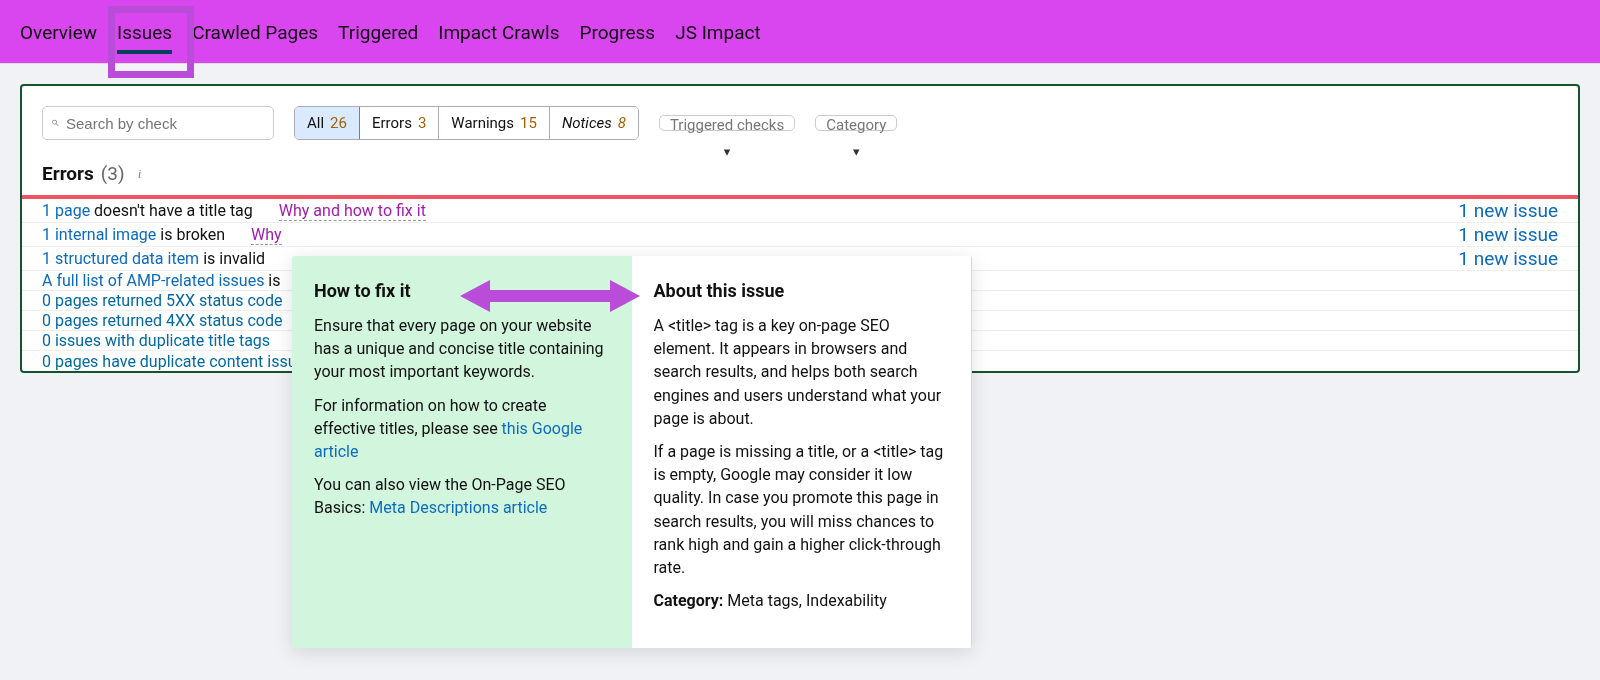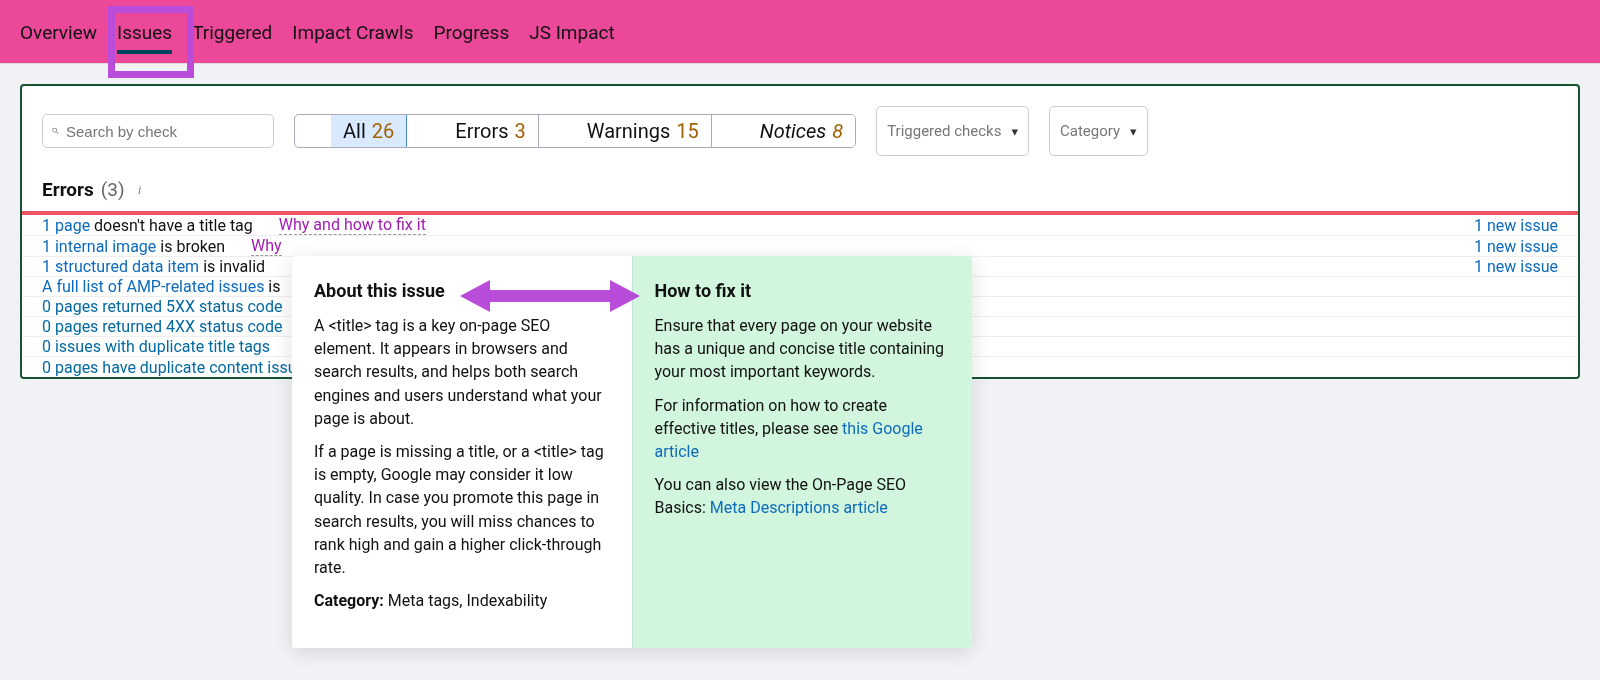--- a/index.html
+++ b/index.html
@@ -11,21 +11,21 @@
     width: 1600px;
     height: 680px;
   }
   
   .topnav {
     display: flex;
     align-items: center;
     padding: 16px 20px 0 20px;
     gap: 20px;
     border-bottom: 1px solid #ddd;
-    background: #ec4899;
+    background: #d946ef;
     height: 64px;
   }
   .topnav a {
     text-decoration: none;
     color: #111;
     font-size: 19px;
     padding: 4px 0 18px 0;
     position: relative;
     cursor: pointer;
   }
@@ -84,41 +84,41 @@
     display: flex;
     border: 1px solid #aab;
     border-radius: 5px;
     overflow: hidden;
     height: 34px;
   }
   .seg .seg-item {
     display: flex;
     align-items: center;
     padding: 0 12px;
-    font-size: 20px;
+    font-size: 15px;
     border-right: 1px solid #aab;
     cursor: pointer;
     background: #fff;
-    margin-left: 36px;
   }
   .seg .seg-item:last-child { border-right: none; font-style: italic; }
   .seg .seg-item.active { background: #d9eaff; border-color:#4a88d6;}
   .seg .seg-item .count { color: #a16207; margin-left: 6px; }
   .dropdown {
     display: flex;
     align-items: center;
     border: 1px solid #ccc;
     border-radius: 5px;
-    height: 50px;
+    height: 16px;
     padding: 0 10px;
     font-size: 15px;
     color: #777;
     cursor: pointer;
     gap: 10px;
     background: #fff;
+    flex-direction: column;
   }
   .chev { font-size: 13px; color:#333;}
   .section-title {
     padding: 0 20px 10px 20px;
     font-size: 19px;
     display: flex;
     align-items: center;
     gap: 7px;
   }
   .section-title b { font-weight: 700; }
@@ -142,21 +142,21 @@
   }
   .row .left { flex: 1; display:flex; gap:26px; align-items:center;}
   .link { color: #0d6bbd; cursor: pointer; }
   .link-green { color: #0369a1; cursor: pointer; }
   .dashed-link {
     color: #a21caf;
     border-bottom: 1px dashed #999;
     cursor: pointer;
   }
   .right { margin-left:auto; }
-  .right .link { font-size:16px; }
+  .right .link { font-size:19px; }
   
   .popover {
     position: absolute;
     top: 256px;
     left: 292px;
     width: 680px;
     display: flex;
     box-shadow: 0 4px 20px rgba(0,0,0,0.12);
     border-radius: 3px;
     overflow: hidden;
@@ -182,20 +182,21 @@
     z-index:20;
     pointer-events:none;
   }
 </style>
 </head>
 <body>
 
 <div class="topnav" style="position:relative;">
   <a>Overview</a>
   <a class="active">Issues</a>
+  <a>Crawled Pages</a>
   <a>Triggered</a>
   <a>Impact Crawls</a>
   <a>Progress</a>
   <a>JS Impact</a>
 </div>
 <div class="highlight-box"></div>
 
 <div class="card">
   <div class="toolbar">
     <div class="search">
@@ -288,31 +289,31 @@
 
   <div class="row" style="border-bottom:none;">
     <div class="left">
       <span class="link-green">0 pages have duplicate content issues</span>
       <span class="dashed-link">Learn more</span>
     </div>
   </div>
 </div>
 
 <div class="popover">
+  <div class="col right-col">
+    <h3>How to fix it</h3>
+    <p>Ensure that every page on your website has a unique and concise title containing your most important keywords.</p>
+    <p><span>For information on how to create effective titles, please see </span><a>this Google article</a></p>
+    <p><span>You can also view the On-Page SEO Basics: </span><a>Meta Descriptions article</a></p>
+  </div>
   <div class="col left-col">
     <h3>About this issue</h3>
     <p>A &lt;title&gt; tag is a key on-page SEO element. It appears in browsers and search results, and helps both search engines and users understand what your page is about.</p>
     <p>If a page is missing a title, or a &lt;title&gt; tag is empty, Google may consider it low quality. In case you promote this page in search results, you will miss chances to rank high and gain a higher click-through rate.</p>
     <p class="cat"><b>Category:</b><span> Meta tags, Indexability</span></p>
-  </div>
-  <div class="col right-col">
-    <h3>How to fix it</h3>
-    <p>Ensure that every page on your website has a unique and concise title containing your most important keywords.</p>
-    <p><span>For information on how to create effective titles, please see </span><a>this Google article</a></p>
-    <p><span>You can also view the On-Page SEO Basics: </span><a>Meta Descriptions article</a></p>
   </div>
 </div>
 
 <div class="arrow-wrap">
   <svg width="180" height="40" viewBox="0 0 180 40">
     <defs></defs>
     <polygon points="0,20 30,4 30,14 150,14 150,4 180,20 150,36 150,26 30,26 30,36" fill="#b94dd9"></polygon>
   </svg>
 </div>
 

